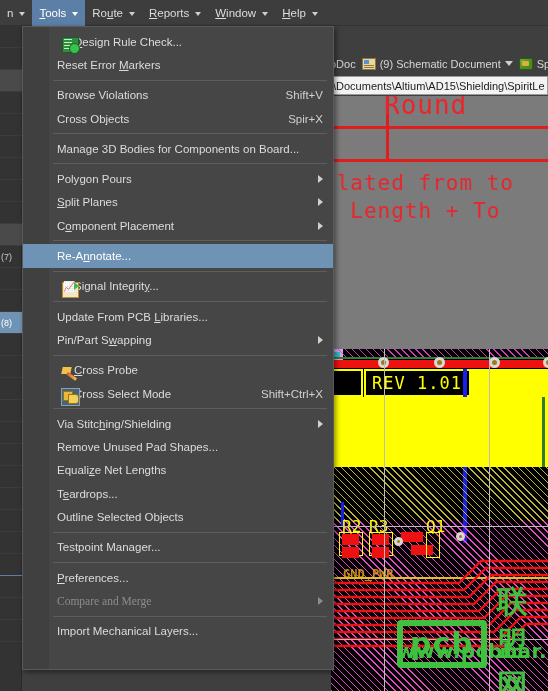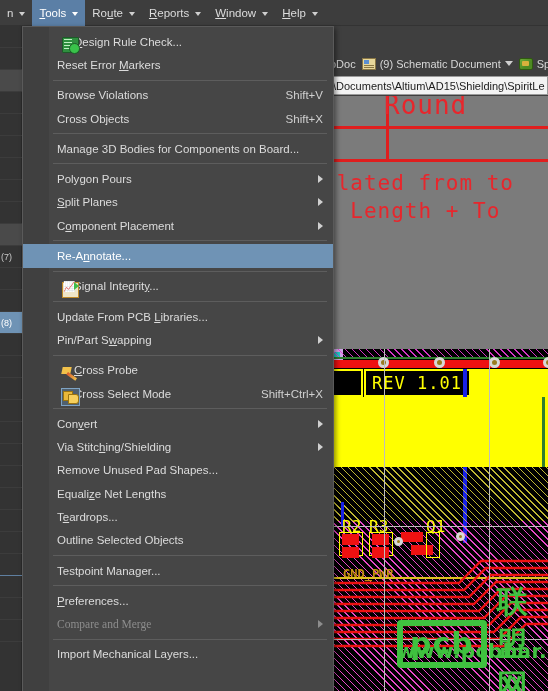--- a/index.html
+++ b/index.html
@@ -390,21 +390,21 @@
       <div class="mi">
         <span class="label">Reset Error <span class="mnem">M</span>arkers</span>
       </div>
       <div class="sep"></div>
       <div class="mi">
         <span class="label">Browse Violations</span>
         <span class="shortcut">Shift+V</span>
       </div>
       <div class="mi">
         <span class="label">Cross Objects</span>
-        <span class="shortcut">Shift+X</span>
+        <span class="shortcut">Spir+X</span>
       </div>
       <div class="sep"></div>
       <div class="mi">
         <span class="label">Manage 3D Bodies for Components on Board...</span>
       </div>
       <div class="sep"></div>
       <div class="mi">
         <span class="label">Poly<span class="mnem">g</span>on Pours</span>
         <span class="arrow"></span>
       </div>
@@ -438,24 +438,20 @@
         <span class="mi-ico ico-probe"></span>
         <span class="label"><span class="mnem">C</span>ross Probe</span>
       </div>
       <div class="mi">
         <span class="mi-ico ico-csm boxed"></span>
         <span class="label">Cross Select Mode</span>
         <span class="shortcut">Shift+Ctrl+X</span>
       </div>
       <div class="sep"></div>
       <div class="mi">
-        <span class="label">Con<span class="mnem">v</span>ert</span>
-        <span class="arrow"></span>
-      </div>
-      <div class="mi">
         <span class="label">Via Stitc<span class="mnem">h</span>ing/Shielding</span>
         <span class="arrow"></span>
       </div>
       <div class="mi">
         <span class="label">Remove Unused Pad Shapes...</span>
       </div>
       <div class="mi">
         <span class="label">Equali<span class="mnem">z</span>e Net Lengths</span>
       </div>
       <div class="mi">

